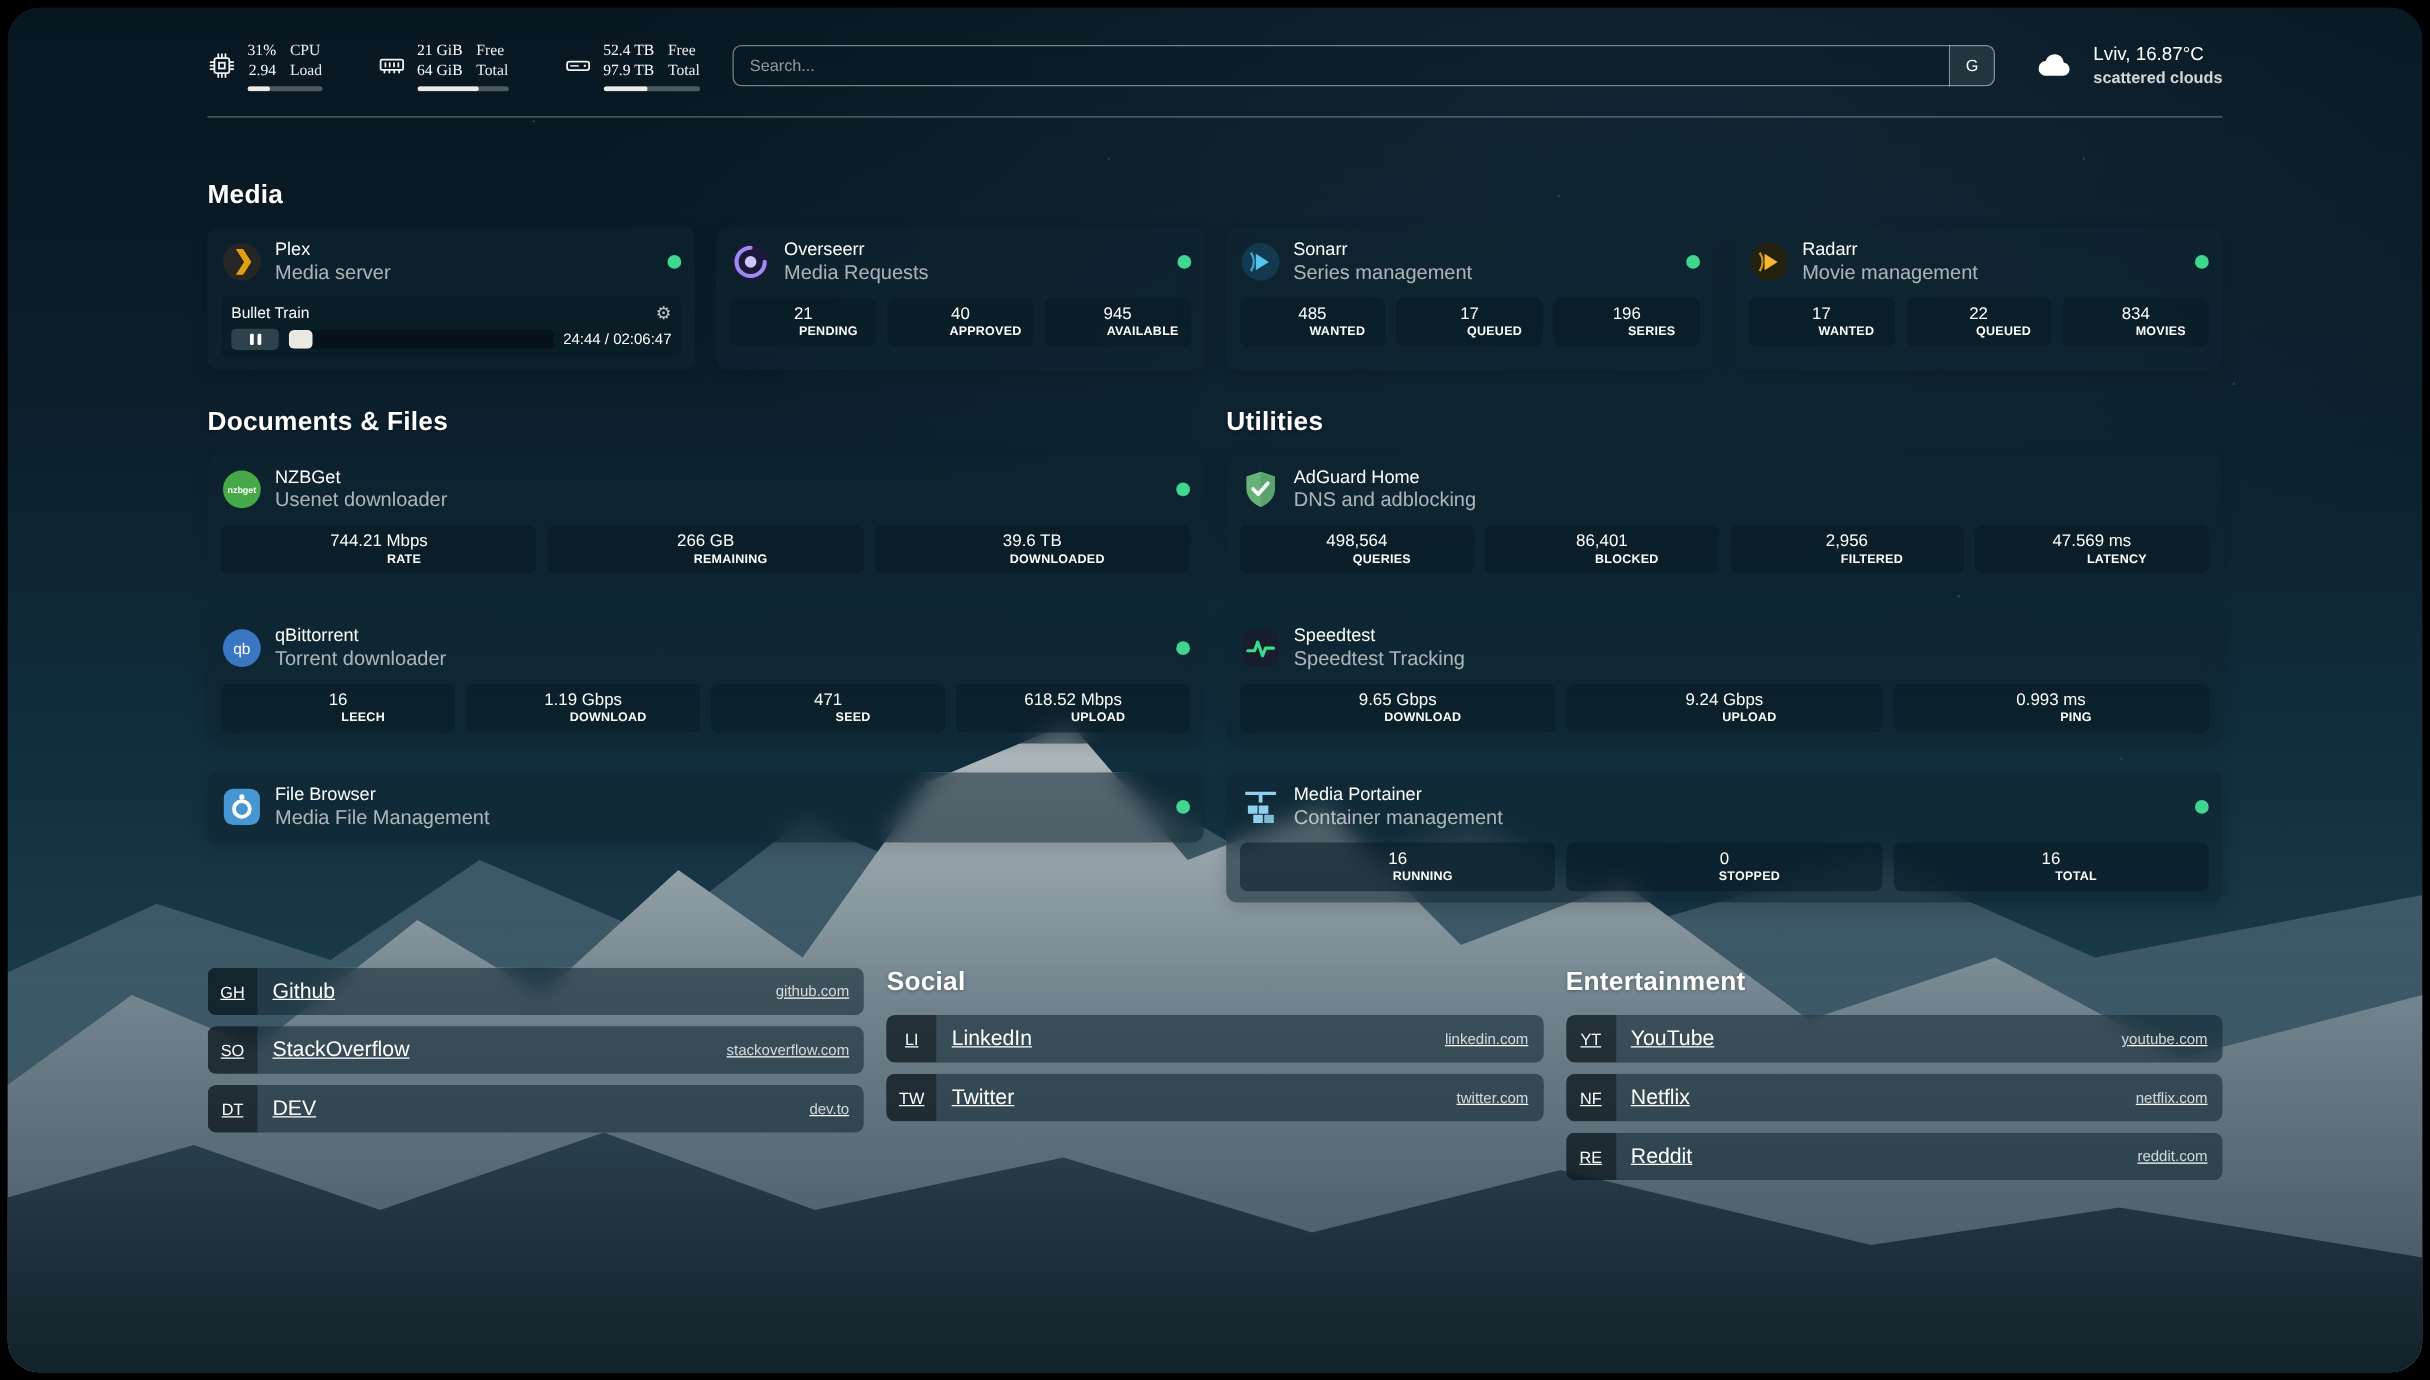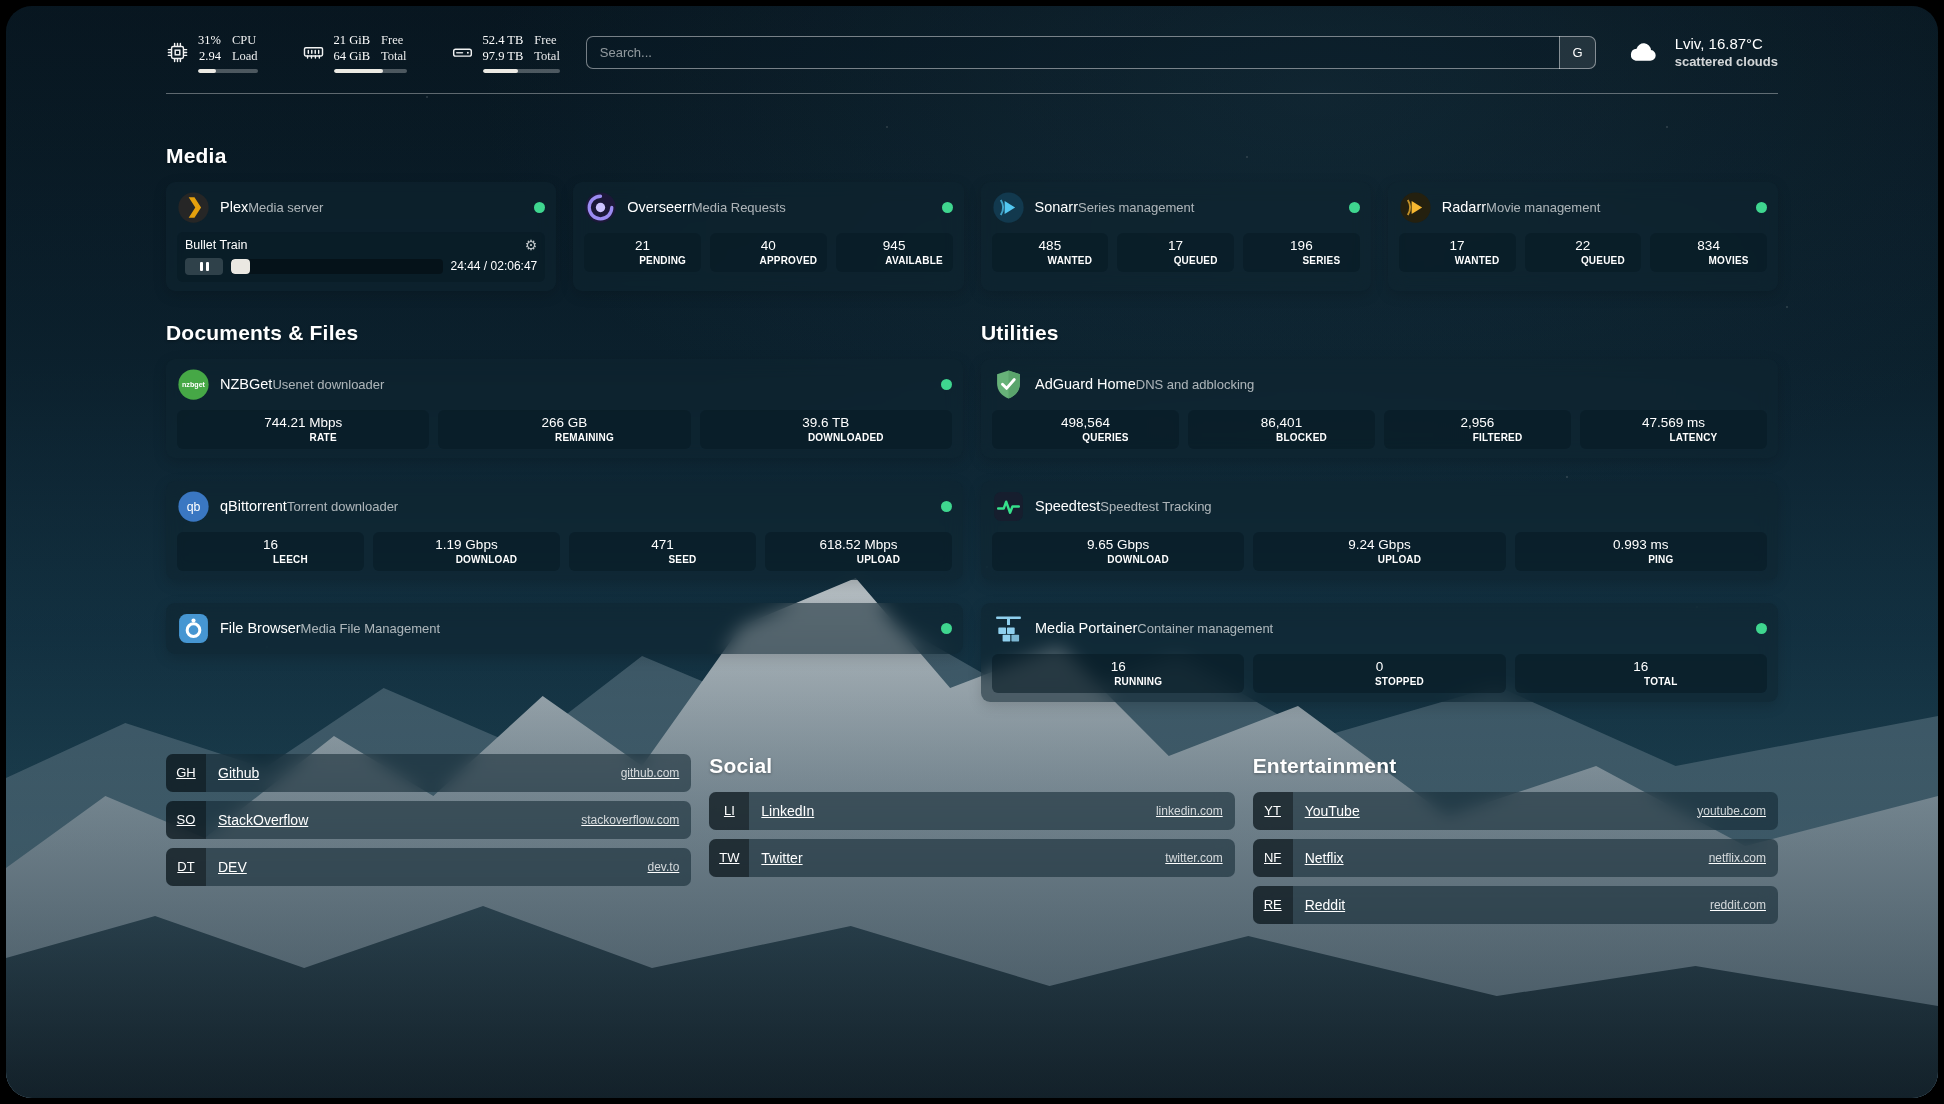--- a/index.html
+++ b/index.html
@@ -93,23 +93,23 @@
     background: rgba(14,36,48,.55);
     backdrop-filter: blur(9px);
     border-radius: 9px; padding: 9px 11px;
     display: flex; flex-direction: column;
     box-shadow: 0 4px 14px rgba(0,0,0,.15);
     cursor: pointer;
   }
   .card-head { display: flex; align-items: center; gap: 10px; }
   .app-icon { width: 33px; height: 33px; flex: 0 0 auto; }
   .app-icon svg { width: 100%; height: 100%; display: block; }
-  .card-titles { display: flex; flex-direction: row; line-height: 1.25; align-items: flex-end; }
+  .card-titles { display: flex; flex-direction: column; line-height: 1.25; }
   .card-name { font-size: 14.5px; }
-  .card-desc { font-size: 13px; color: rgba(255,255,255,.66); }
+  .card-desc { font-size: 16px; color: rgba(255,255,255,.66); }
   .status-dot { width: 11px; height: 11px; border-radius: 50%; background: #3fd68f; margin-left: auto; align-self: center; flex: 0 0 auto; }
   .card-stats { display: flex; gap: 9px; margin-top: 9px; }
   .stat {
     flex: 1; background: rgba(8,26,36,.55); border-radius: 6px;
     padding: 5px 4px 6px;
     display: flex; flex-direction: column; align-items: center; gap: 2px;
   }
   .stat-value { font-size: 13.5px; }
   .stat-label { font-size: 10px; font-weight: 700; letter-spacing: .2px; padding-left: 40px; }
 
@@ -136,21 +136,21 @@
   .bm-list { display: flex; flex-direction: column; gap: 9px; }
   .bm-row {
     display: flex; align-items: center; height: 38px;
     background: rgba(14,36,48,.55); backdrop-filter: blur(8px);
     border-radius: 7px; overflow: hidden; cursor: pointer; text-decoration: underline;
   }
   .bm-abbr {
     width: 40px; align-self: stretch; background: rgba(0,0,0,.38);
     display: flex; align-items: center; justify-content: center; font-size: 13px;
   }
-  .bm-label { margin-left: 12px; font-size: 14px; }
+  .bm-label { margin-left: 12px; font-size: 17px; }
   .bm-url { margin-left: auto; margin-right: 12px; font-size: 12px; color: rgba(255,255,255,.78); }
 </style>
 </head>
 <body>
 
 <div class="screen">
   <div class="sky"></div>
   <div class="stars"></div>
   <svg class="mountains" viewBox="0 0 1944 560" preserveAspectRatio="none">
     <defs>

